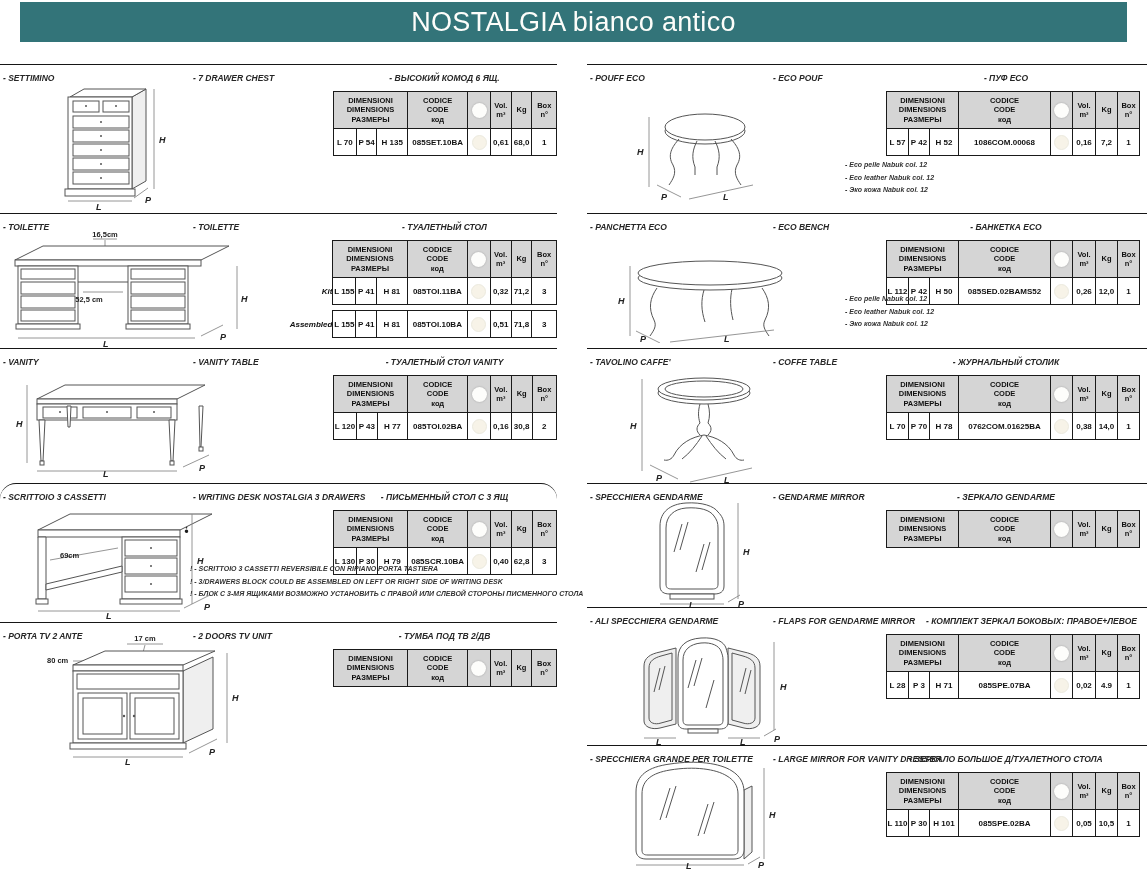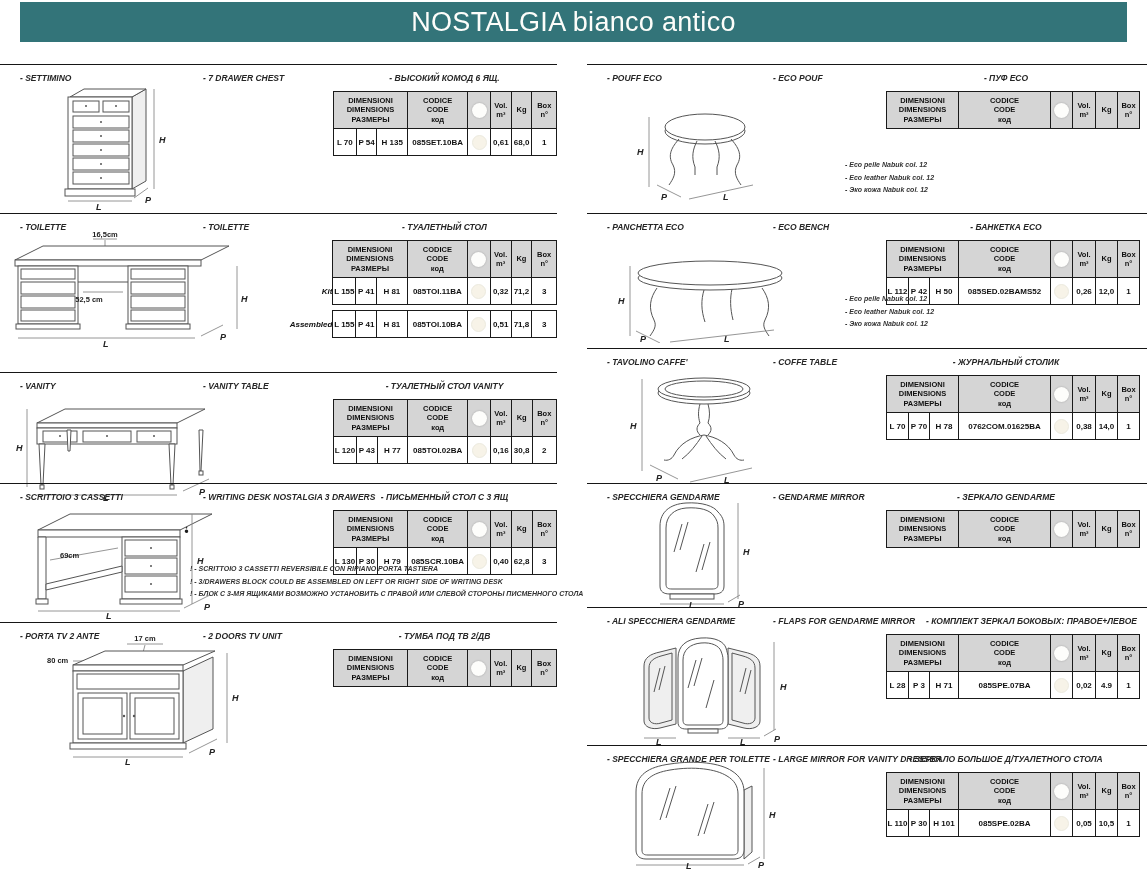--- a/index.html
+++ b/index.html
@@ -6,22 +6,22 @@
   .page{position:relative;width:1147px;height:871px;background:#fff;overflow:hidden;
         font-family:"Liberation Sans",sans-serif;color:#1e1e1e;}
   .titlebar{position:absolute;left:20px;top:2px;width:1107px;height:40px;background:#337479;
             display:flex;align-items:center;justify-content:center;}
   .titlebar span{color:#fdfdfa;font-size:27px;font-weight:500;letter-spacing:.3px;}
   .sec{position:absolute;border-top:1.5px solid #161616;}
   .sec.lc{left:0;width:557px;}
   .sec.rc{left:587px;width:560px;}
   .t{position:absolute;top:8px;font-style:italic;font-weight:bold;font-size:8.5px;
      white-space:nowrap;color:#262626;}
-  .t-it{left:20px;}
-  .lc .t-en{left:203px;} .rc .t-en{left:186px;}
+  .t-it{left:3px;}
+  .lc .t-en{left:193px;} .rc .t-en{left:186px;}
   .lc .t-ru{left:333px;width:223px;text-align:center;}
   .rc .t-ru{left:299px;width:240px;text-align:center;}
   .rc .t-ru.rgt{left:auto;right:10px;width:auto;text-align:right;}
   .tblwrap{position:absolute;top:26px;}
   .lc .tblwrap{left:333px;} .lc .tblwrap.withlbl{left:287px;}
   .rc .tblwrap{left:299px;}
   table.spec{border-collapse:collapse;table-layout:fixed;text-align:center;color:#101010;}
   table.spec td{border:1px solid #1a1a1a;padding:0;vertical-align:middle;overflow:hidden;}
   tr.hd td{background:#d5d5d5;font-size:7.5px;font-weight:bold;line-height:1.25;
            white-space:pre-line;height:36px;}
@@ -211,21 +211,21 @@
           <td><span class="dot faint"></span></td>
           <td>0,51</td>
           <td>71,8</td>
           <td>3</td>
         </tr>
       </tbody>
         </table>
     </div>
   </div>
 
-  <div class="sec lc" style="top:348px;height:135px;margin-top:24px;">
+  <div class="sec lc" style="top:348px;height:135px;">
     <div class="t t-it">- VANITY</div>
     <div class="t t-en">- VANITY TABLE</div>
     <div class="t t-ru">- ТУАЛЕТНЫЙ СТОЛ VANITY</div>
     <svg class="drw" style="left:15px;top:16px;" width="210" height="112" viewBox="0 0 210 112">
       <polygon class="d-fl" points="22,34 162,34 190,20 50,20"></polygon>
       <rect class="d-fl" x="22" y="34" width="140" height="5"></rect>
       <rect class="d-fl" x="22" y="39" width="140" height="16"></rect>
       <rect class="d-fl" x="28" y="42" width="34" height="11"></rect>
         <rect class="d-fl" x="68" y="42" width="48" height="11"></rect>
         <rect class="d-fl" x="122" y="42" width="34" height="11"></rect>
@@ -281,21 +281,21 @@
           <td><span class="dot faint"></span></td>
           <td>0,16</td>
           <td>30,8</td>
           <td>2</td>
         </tr>
       </tbody>
         </table>
     </div>
   </div>
 
-  <div class="sec lc" style="top:483px;height:139px;">
+  <div class="sec lc" style="top:483px;height:139px;border-radius:16px;">
     <div class="t t-it">- SCRITTOIO 3 CASSETTI</div>
     <div class="t t-en">- WRITING DESK NOSTALGIA 3 DRAWERS</div>
     <div class="t t-ru">- ПИСЬМЕННЫЙ СТОЛ С 3 ЯЩ</div>
     <div class="bang" style="left:183px;top:30px;">!</div>
     <svg class="drw" style="left:30px;top:14px;" width="190" height="122" viewBox="0 0 190 122">
       <polygon class="d-fl" points="8,32 150,32 182,16 40,16"></polygon>
       <rect class="d-fl" x="8" y="32" width="142" height="7"></rect>
       <rect class="d-fl" x="92" y="39" width="58" height="62"></rect>
       <rect class="d-fl" x="95" y="42" width="52" height="16"></rect>
         <rect class="d-fl" x="95" y="60" width="52" height="16"></rect>
@@ -462,20 +462,30 @@
           <td>CODICE
 CODE
 код</td>
           <td><span class="dot"></span></td>
           <td>Vol.
 m³</td>
           <td>Kg</td>
           <td>Box
 n°</td>
         </tr>
+        <tr class="dr">
+          <td>L 57</td>
+          <td>P 42</td>
+          <td>H 52</td>
+          <td>1086COM.00068</td>
+          <td><span class="dot faint"></span></td>
+          <td>0,16</td>
+          <td>7,2</td>
+          <td>1</td>
+        </tr>
       </tbody>
         </table>
     </div>
     <div class="noteblk" style="left:258px;top:94px;">
       <div>- Eco pelle Nabuk col. 12</div>
       <div>- Eco leather Nabuk col. 12</div>
       <div>- Эко кожа Nabuk col. 12</div>
     </div>
   </div>
 

